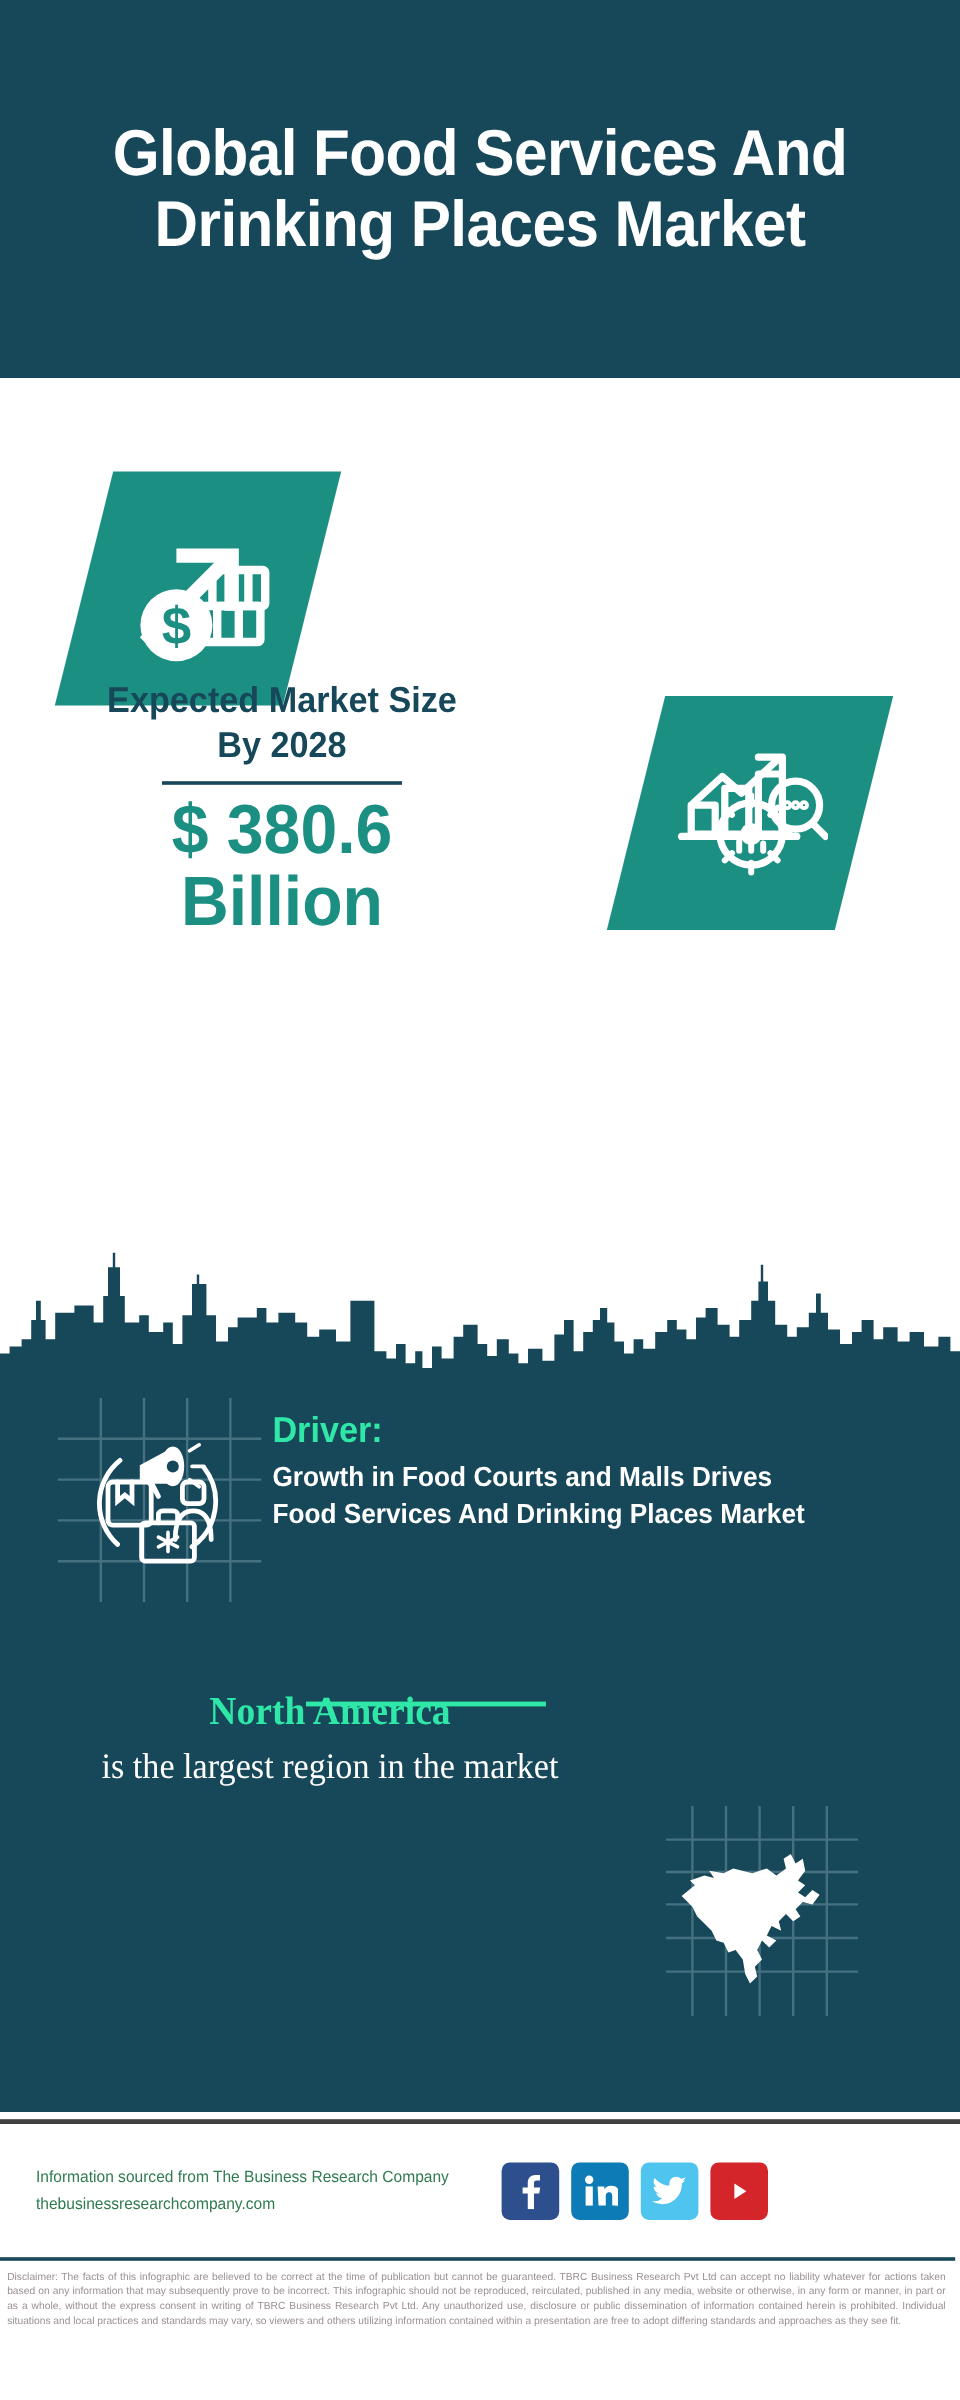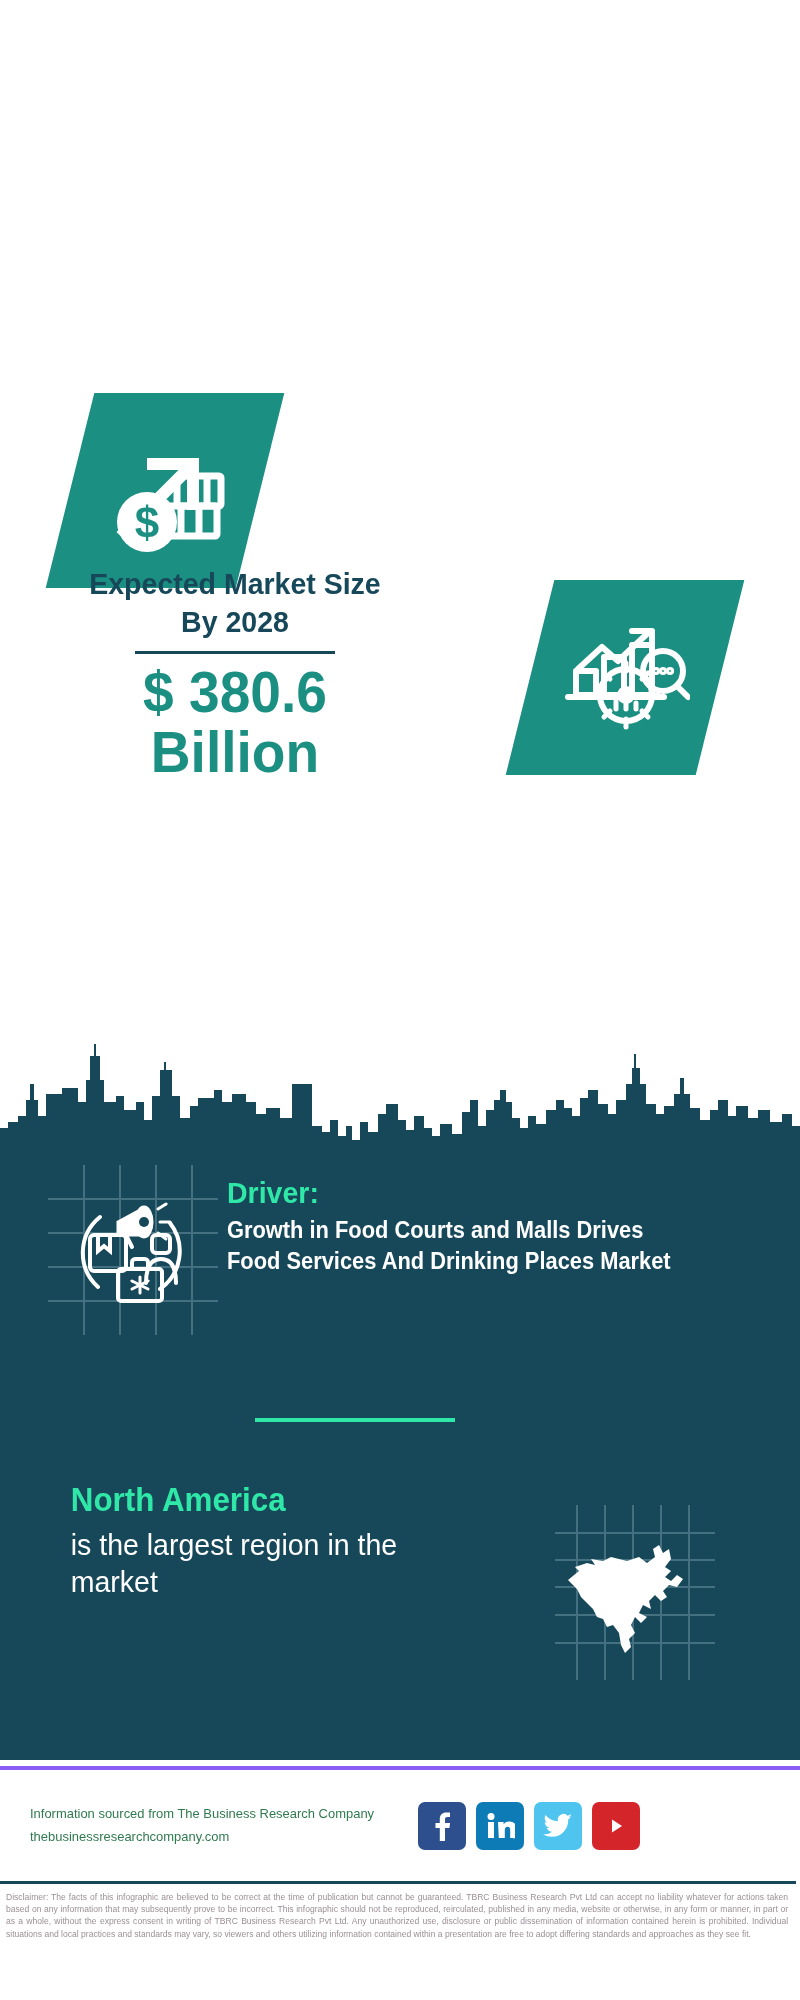--- a/index.html
+++ b/index.html
@@ -99,36 +99,36 @@
     color:#ffffff; font-weight:bold; font-size:23px; line-height:1.33;
     margin-top:4px; transform:scaleX(0.95);
   }
 
   .mint-divider {
     position:absolute; left:255px; top:1418px; width:200px; height:4px;
     background:#2fe8a8;
   }
 
   .region-block {
-    position:absolute; left:60px; top:1480px; width:430px; 
+    position:absolute; left:60px; top:1408px; width:430px; text-align:center;font-family:Liberation Serif, serif;
   }
   .region-name {
     color:#2fe8a8; font-weight:bold; font-size:33px; line-height:1.2;
     transform:scaleX(0.95);
   }
   .region-text {
     color:#ffffff; font-size:30px; line-height:1.26; margin-top:6px;
     transform:scaleX(0.95);
   }
 
   
   .footer {
     position:absolute; left:0; top:1766px; width:800px; height:115px;
     background:#ffffff;
-    border-top:4px solid #8b5cf6;
+    border-top:4px solid #404040;
     display:flex; align-items:center;
   }
   .footer-text {
     margin-left:30px; width:370px;
     color:#2f7a4f; font-size:13.5px; line-height:1.7;
     transform:scaleX(0.96); transform-origin:left center;
   }
   .socials { display:flex; gap:10px; margin-left:18px; }
   .soc {
     width:48px; height:48px; border-radius:7px;
@@ -146,20 +146,23 @@
     line-height:1.42;
     text-align:justify;
     transform:scaleX(0.995); transform-origin:left top;
   }
 </style>
 </head>
 <body>
 
 <div class="page">
 
+  <div class="header">
+    <div class="header-title">Global Food Services And Drinking Places Market</div>
+  </div>
 
   <div class="white-zone">
 
     <div class="para para1">
       <div class="para-inner">
         <span>
           <svg width="140" height="130" viewBox="0 0 140 130">
 
             <path d="M30 108 L92 46" stroke="#fff" stroke-width="12" fill="none" stroke-linecap="square"></path>
             <path d="M58 40 L98 40 L98 80" stroke="#fff" stroke-width="12" fill="none" stroke-linecap="square" stroke-linejoin="miter"></path>

